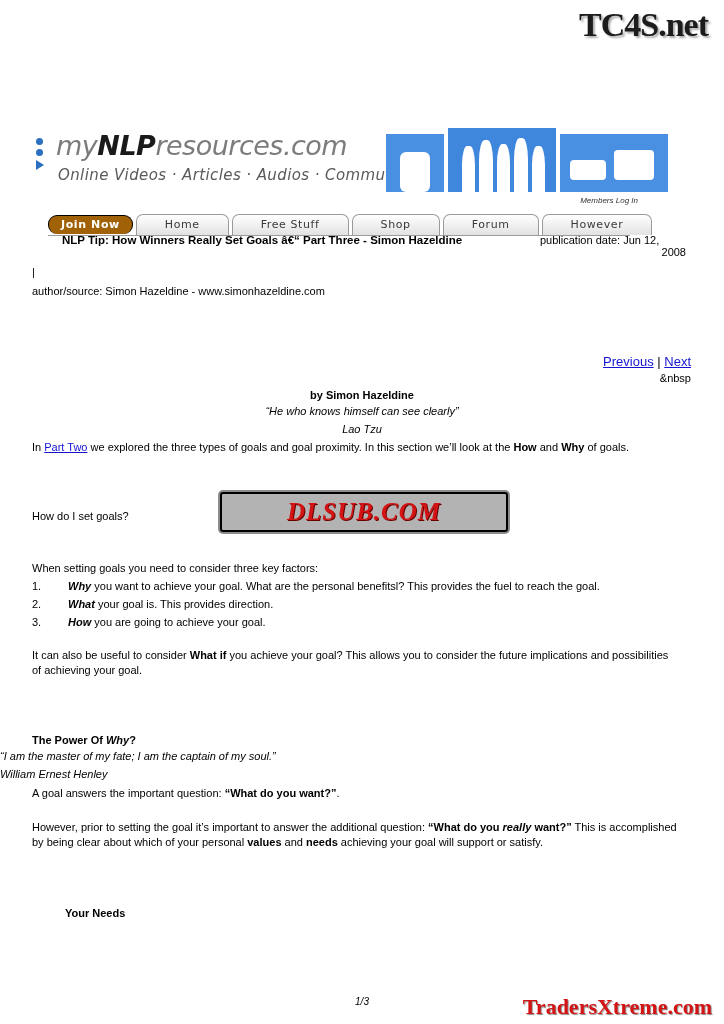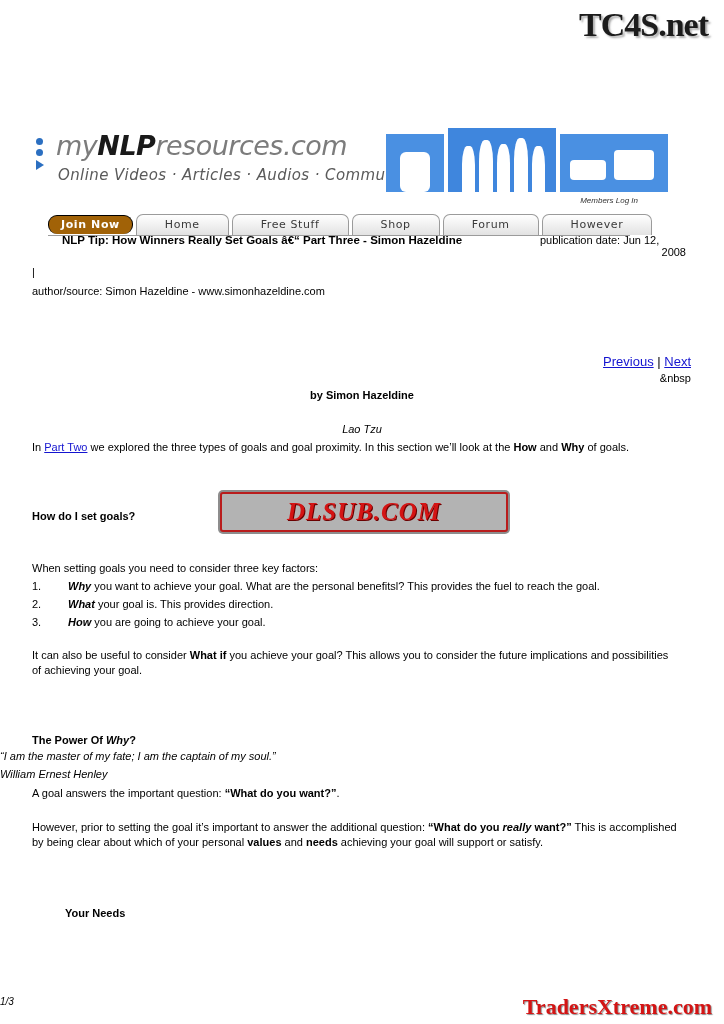--- a/index.html
+++ b/index.html
@@ -240,21 +240,21 @@
     font-size: 11px;
     font-style: italic;
   }
   .para {
     position: absolute;
     font-size: 11px;
     line-height: 15px;
   }
   .para a { color: #1414d0; text-decoration: underline; }
   .p1 { left: 32px; top: 440px; width: 660px; }
-  .h-howdo { left: 32px; top: 509px; font-weight: bold; }
+  .h-howdo { left: 32px; top: 509px; font-weight: normal; }
   .p-when { left: 32px; top: 561px; width: 660px; }
   .list { left: 32px; top: 579px; width: 660px; }
   .list-row { display: flex; margin-bottom: 3px; }
   .list-num { width: 36px; flex: none; }
   .p-alsouseful { left: 32px; top: 648px; width: 648px; }
   .h-power { left: 32px; top: 733px; font-weight: bold; }
   .quote2 {
     position: absolute;
     left: 0; right: 0;
     top: 750px;
@@ -275,21 +275,21 @@
   .h-needs { left: 32px; top: 906px; font-weight: bold; margin-left: 33px; }
 
   
   .dlsub {
     position: absolute;
     left: 220px;
     top: 492px;
     width: 284px;
     height: 36px;
     background: #b3b3b3;
-    border: 2px solid #b91c1c;
+    border: 2px solid #000000;
     box-shadow: 0 0 0 2px #8d8d8d;
     border-radius: 3px;
     display: flex;
     align-items: center;
     justify-content: center;
   }
   .dlsub span {
     font-family: "Liberation Serif", serif;
     font-size: 25px;
     font-weight: bold;
@@ -297,21 +297,21 @@
     color: #d41414;
     letter-spacing: 1px;
     text-shadow: 1px 1px 0 #6b0000;
   }
 
   
   .pageno {
     position: absolute;
     left: 0; right: 0;
     top: 996px;
-    text-align: left;
+    text-align: center;
     font-size: 10px;
     font-style: italic;
   }
   .txm {
     position: absolute;
     right: 12px;
     bottom: 4px;
     font-family: "Liberation Serif", serif;
     font-size: 22px;
     font-weight: bold;
@@ -378,20 +378,21 @@
   <div class="author">author/source: Simon Hazeldine - www.simonhazeldine.com</div>
 
   <div class="prevnext">
     <a href="#">Previous</a>
     <span>|</span>
     <a href="#">Next</a>
   </div>
   <div class="nbsp">&amp;nbsp</div>
 
   <div class="byline">by Simon Hazeldine</div>
+  <div class="quote1">“He who knows himself can see clearly”</div>
   <div class="quote1-attr">Lao Tzu</div>
 
   <div class="para p1">
     <span>In </span><a href="#">Part Two</a><span> we explored the three types of goals and goal proximity. In this section we’ll look at the </span><span class="bold">How</span><span> and </span><span class="bold">Why</span><span> of goals.</span>
   </div>
 
   <div class="para h-howdo">How do I set goals?</div>
 
   <div class="dlsub">
     <span>DLSUB.COM</span>

